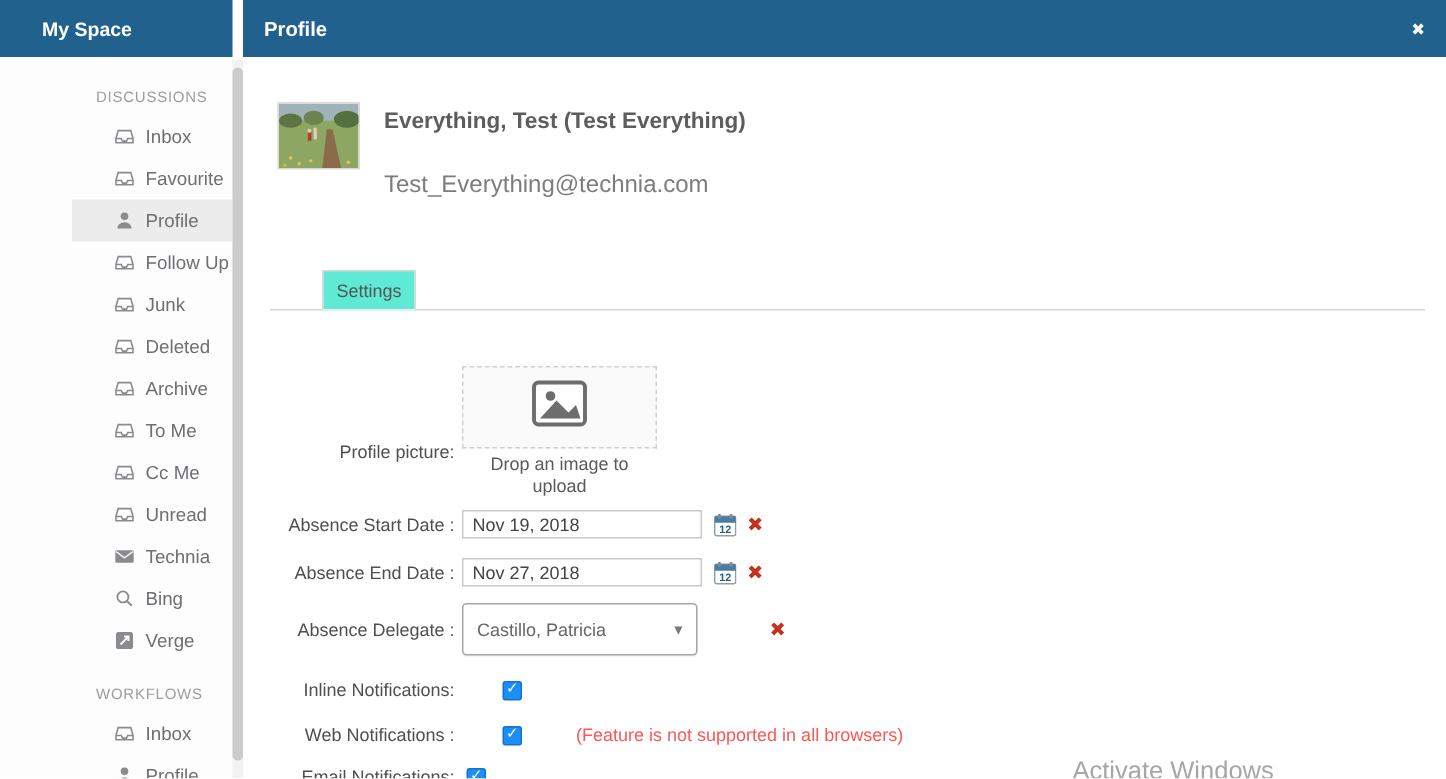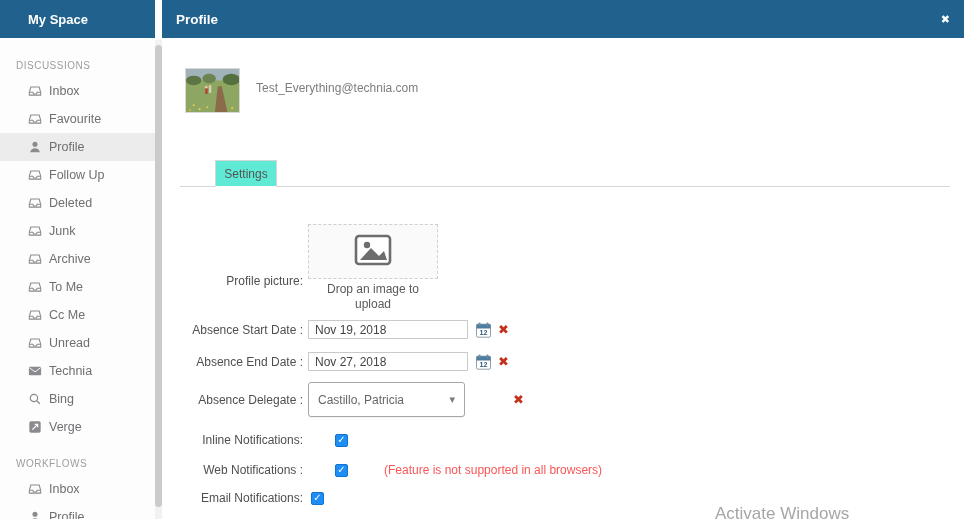--- a/index.html
+++ b/index.html
@@ -4,42 +4,42 @@
 <style>
   * { margin:0; padding:0; box-sizing:border-box; }
   html,body { width:964px; height:519px; overflow:hidden; background:#fff;
               font-family:"Liberation Sans","DejaVu Sans",sans-serif; }
   .app { position:relative; width:964px; height:519px; background:#fff; overflow:hidden; }
 
   
   .sidebar { position:absolute; left:0; top:0; width:162px; height:519px; background:#fdfdfd; }
   .sidebar-header { width:155px; height:38px; background:#21618E; display:flex; align-items:center; padding-left:28px; }
   .sidebar-header span { color:#fff; font-size:13px; font-weight:bold; }
-  .sidebar-body { position:absolute; top:38px; left:0; width:169px; bottom:0; padding-top:20px; background:#fdfdfd; }
+  .sidebar-body { position:absolute; top:38px; left:0; width:169px; bottom:0; padding-top:20px; background:#fdfdfd;padding-left:48px; }
   .section-label { font-size:10px; color:#9b9da1; letter-spacing:.5px; padding-left:16px; margin-bottom:6px; margin-top:2px; }
   .side-item { height:28px; display:flex; align-items:center; padding-left:28px; cursor:pointer; }
   .side-item .icn { width:14px; height:14px; display:inline-flex; margin-right:7px; flex:0 0 14px; }
   .side-item .lbl { font-size:12.5px; color:#6e6f72; }
   .side-item.active { background:#ececec; }
   .workflows-gap { margin-top:17px; }
 
   .scrollbar { position:absolute; right:0; top:40px; bottom:0; width:7px; background:#f2f2f2; }
   .scroll-thumb { position:absolute; left:0; right:0; top:5px; bottom:12px; background:#cbcbcb; border-radius:4px; }
 
   
   .main { position:absolute; left:162px; top:0; right:0; height:519px; background:#fff; }
   .main-header { height:38px; background:#21618E; display:flex; align-items:center; padding:0 14px; }
   .main-header .title { color:#fff; font-size:13.5px; font-weight:bold; flex:1; }
   .close-btn { color:#fff; font-size:11px; font-weight:bold; cursor:pointer; }
 
   .profile-head { display:flex; margin-top:30px; padding-left:23px; }
   .avatar { width:55px; height:45px; flex:0 0 55px; border:1px solid #d8d8d8; }
   .who { margin-left:16px; padding-top:4px; }
   .who .name { font-size:15px; font-weight:bold; color:#5d5d5d; }
-  .who .email { font-size:12px; color:#7d7d7d; margin-top:9px; }
+  .who .email { font-size:16px; color:#7d7d7d; margin-top:26px; }
 
   .tab-bar { margin:47px 14px 0 18px; border-bottom:1px solid #d6d6d6; height:27px; position:relative; }
   .tab { position:absolute; left:35px; bottom:-1px; width:62px; height:27px; background:#5eead4;
          border:1px solid #d6d6d6; border-bottom:1px solid #fff; display:flex; align-items:center; justify-content:center;
          font-size:12px; color:#555; cursor:pointer; }
 
   .form { margin-top:37px; }
   .form-row { display:flex; align-items:center; }
   .form-label { width:146px; flex:0 0 146px; text-align:right; padding-right:5px; font-size:12px; color:#4f4f4f; }
   .row-pic { align-items:center; }
@@ -119,30 +119,30 @@
           </span>
         <span class="lbl">Follow Up</span>
       </div>
       <div class="side-item">
         <span class="icn">
             <svg viewBox="0 0 16 16" width="14" height="14">
               <path d="M3.2 3.5h9.6l1.7 6v3.2H1.5V9.5z" fill="none" stroke="#8a8b8e" stroke-width="1.2"></path>
               <path d="M1.5 9.5h4l1 2h3l1-2h4" fill="none" stroke="#8a8b8e" stroke-width="1.2"></path>
             </svg>
           </span>
+        <span class="lbl">Junk</span>
+      </div>
+      <div class="side-item">
+        <span class="icn">
+            <svg viewBox="0 0 16 16" width="14" height="14">
+              <path d="M3.2 3.5h9.6l1.7 6v3.2H1.5V9.5z" fill="none" stroke="#8a8b8e" stroke-width="1.2"></path>
+              <path d="M1.5 9.5h4l1 2h3l1-2h4" fill="none" stroke="#8a8b8e" stroke-width="1.2"></path>
+            </svg>
+          </span>
         <span class="lbl">Deleted</span>
-      </div>
-      <div class="side-item">
-        <span class="icn">
-            <svg viewBox="0 0 16 16" width="14" height="14">
-              <path d="M3.2 3.5h9.6l1.7 6v3.2H1.5V9.5z" fill="none" stroke="#8a8b8e" stroke-width="1.2"></path>
-              <path d="M1.5 9.5h4l1 2h3l1-2h4" fill="none" stroke="#8a8b8e" stroke-width="1.2"></path>
-            </svg>
-          </span>
-        <span class="lbl">Junk</span>
       </div>
       <div class="side-item">
         <span class="icn">
             <svg viewBox="0 0 16 16" width="14" height="14">
               <path d="M3.2 3.5h9.6l1.7 6v3.2H1.5V9.5z" fill="none" stroke="#8a8b8e" stroke-width="1.2"></path>
               <path d="M1.5 9.5h4l1 2h3l1-2h4" fill="none" stroke="#8a8b8e" stroke-width="1.2"></path>
             </svg>
           </span>
         <span class="lbl">Archive</span>
       </div>
@@ -246,20 +246,21 @@
           <circle cx="21" cy="19" r="1.4" fill="#e8c9a8"></circle>
           <circle cx="25" cy="18" r="1.3" fill="#e8c9a8"></circle>
           <circle cx="8" cy="38" r="1.2" fill="#e3c84e"></circle>
           <circle cx="14" cy="42" r="1.2" fill="#e3c84e"></circle>
           <circle cx="4" cy="43" r="1.2" fill="#d9b83f"></circle>
           <circle cx="22" cy="40" r="1.1" fill="#e3c84e"></circle>
           <circle cx="48" cy="41" r="1.2" fill="#e3c84e"></circle>
         </svg>
       </div>
       <div class="who">
+        <div class="name">Everything, Test (Test Everything)</div>
         <div class="email">Test_Everything@technia.com</div>
       </div>
     </div>
 
     <div class="tab-bar">
       <div class="tab">Settings</div>
     </div>
 
     <div class="form">
 

